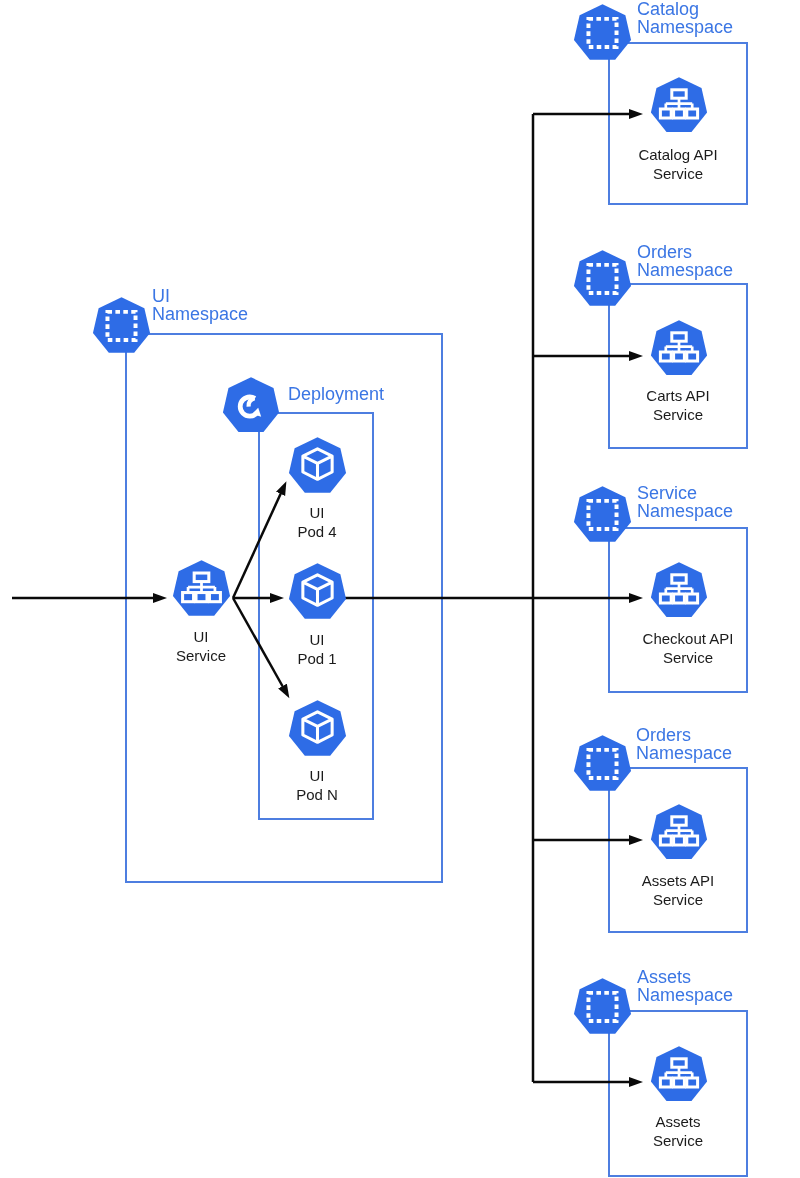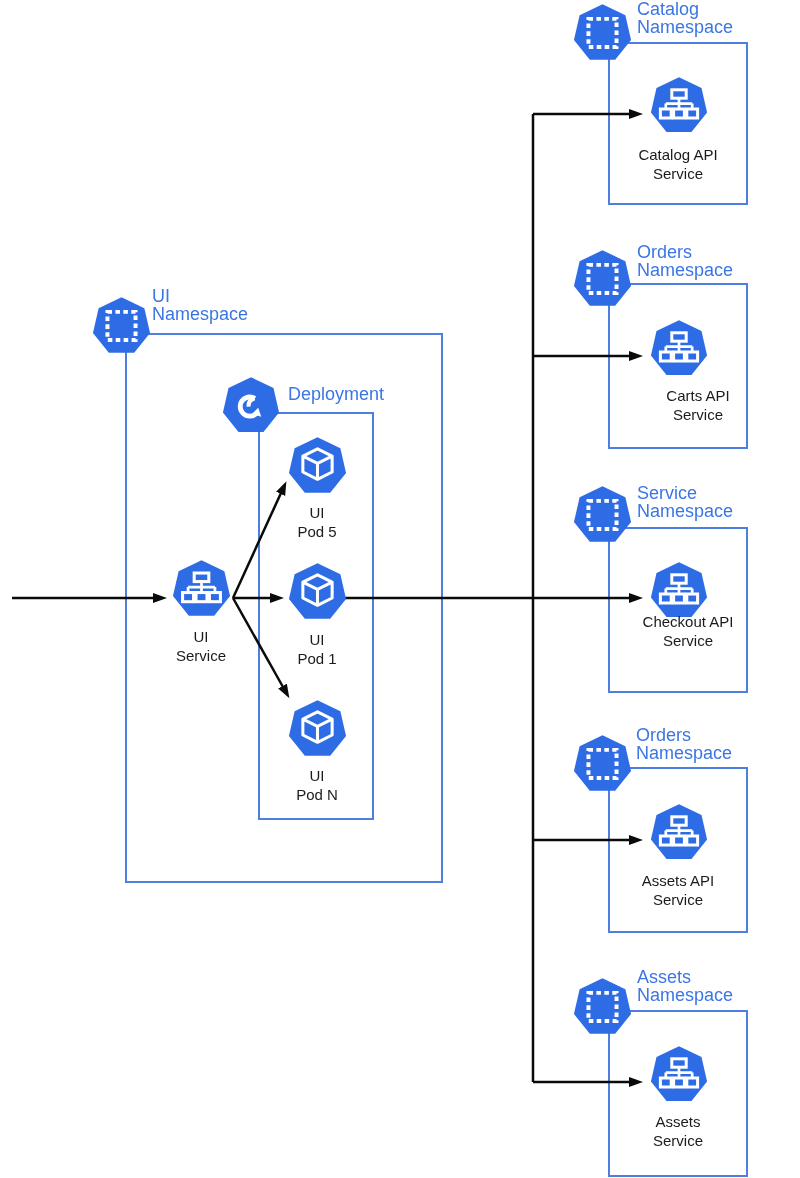--- a/index.html
+++ b/index.html
@@ -123,21 +123,21 @@
         <use href="#icon-svc"></use>
       </svg>
   </div>
   <div class="node-label" style="left:151px;top:627px;width:100px"><span>UI</span><br><span>Service</span></div>
 
   <div class="icon-wrap" style="left:287px;top:436px">
     <svg width="61" height="61" viewBox="0 0 100 100">
         <use href="#icon-pod"></use>
       </svg>
   </div>
-  <div class="node-label" style="left:267px;top:503px;width:100px"><span>UI</span><br><span>Pod 5</span></div>
+  <div class="node-label" style="left:267px;top:503px;width:100px"><span>UI</span><br><span>Pod 4</span></div>
 
   <div class="icon-wrap" style="left:287px;top:562px">
     <svg width="61" height="61" viewBox="0 0 100 100">
         <use href="#icon-pod"></use>
       </svg>
   </div>
   <div class="node-label" style="left:267px;top:630px;width:100px"><span>UI</span><br><span>Pod 1</span></div>
 
   <div class="icon-wrap" style="left:287px;top:699px">
     <svg width="61" height="61" viewBox="0 0 100 100">
@@ -163,34 +163,34 @@
     <svg width="61" height="61" viewBox="0 0 100 100">
         <use href="#icon-ns"></use>
       </svg>
   </div>
   <div class="blue-label" style="left:637px;top:243px"><span>Orders</span><br><span>Namespace</span></div>
   <div class="icon-wrap" style="left:649px;top:319px">
     <svg width="60" height="60" viewBox="0 0 100 100">
         <use href="#icon-svc"></use>
       </svg>
   </div>
-  <div class="node-label" style="left:628px;top:386px;width:140px"><span>Carts API</span><br><span>Service</span></div>
+  <div class="node-label" style="left:608px;top:386px;width:140px"><span>Carts API</span><br><span>Service</span></div>
 
   <div class="icon-wrap" style="left:572px;top:485px">
     <svg width="61" height="61" viewBox="0 0 100 100">
         <use href="#icon-ns"></use>
       </svg>
   </div>
   <div class="blue-label" style="left:637px;top:484px"><span>Service</span><br><span>Namespace</span></div>
   <div class="icon-wrap" style="left:649px;top:561px">
     <svg width="60" height="60" viewBox="0 0 100 100">
         <use href="#icon-svc"></use>
       </svg>
   </div>
-  <div class="node-label" style="left:608px;top:612px;width:160px"><span>Checkout API</span><br><span>Service</span></div>
+  <div class="node-label" style="left:608px;top:629px;width:160px"><span>Checkout API</span><br><span>Service</span></div>
 
   <div class="icon-wrap" style="left:572px;top:734px">
     <svg width="61" height="61" viewBox="0 0 100 100">
         <use href="#icon-ns"></use>
       </svg>
   </div>
   <div class="blue-label" style="left:636px;top:726px"><span>Orders</span><br><span>Namespace</span></div>
   <div class="icon-wrap" style="left:649px;top:803px">
     <svg width="60" height="60" viewBox="0 0 100 100">
         <use href="#icon-svc"></use>

